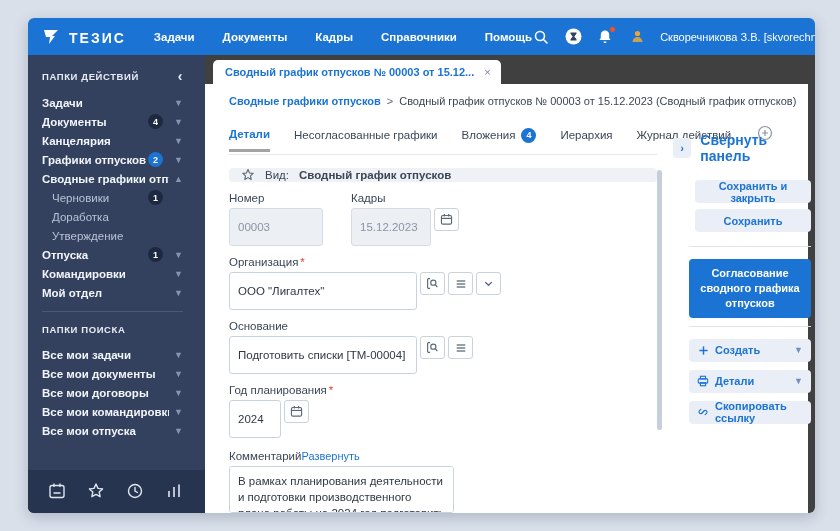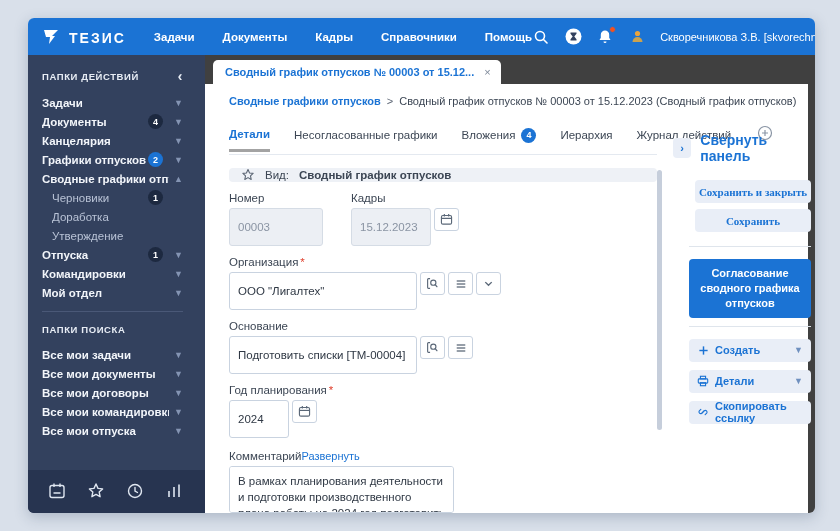--- a/index.html
+++ b/index.html
@@ -87,21 +87,21 @@
 
   .vscroll { width:5px; margin-top:55px; height:260px; background:#c6cedb; border-radius:3px; flex:0 0 auto; cursor:pointer; }
 
   
   .rpanel { width:138px; margin-left:11px; padding-top:17px; display:flex; flex-direction:column; flex:0 0 auto; }
   .collapse-row { display:flex; align-items:center; gap:9px; margin-bottom:16px; cursor:pointer; }
   .collapse-btn { width:20px; height:20px; background:#e9eef7; border-radius:4px; color:#1b73d4; font-size:11px; font-weight:bold;
     display:flex; align-items:center; justify-content:center; }
   .collapse-label { color:#1b73d4; font-size:14px; font-weight:bold; }
   .rbtn { background:#e9eef7; border:none; border-radius:4px; height:23px; margin-bottom:6px; color:#1b73d4; font-size:11px; font-weight:bold;
-    font-family:Liberation Serif, serif; cursor:pointer; width:116px; align-self:flex-end; }
+    font-family:Liberation Sans, sans-serif; cursor:pointer; width:116px; align-self:flex-end; }
   .rdivider { border-top:1px solid #dfe5ec; margin:8px 0 12px 0; width:122px; align-self:flex-end; }
   .rprimary { background:#1b73d4; border:none; border-radius:4px; color:#fff; font-size:11px; font-weight:bold; width:122px;
     padding:7px 6px; line-height:1.35; font-family:"Liberation Sans", sans-serif; cursor:pointer; align-self:flex-end; }
   .raction { background:#e9eef7; border-radius:4px; height:23px; margin-bottom:8px; display:flex; align-items:center; gap:6px;
     padding:0 8px; color:#1b73d4; font-size:11px; font-weight:bold; cursor:pointer; width:122px; align-self:flex-end; }
   .raction .grow { flex:1; }
   .raction .rchev { color:#6f90bf; font-size:9px; }
   .ricon { width:12px; height:12px; display:flex; align-items:center; justify-content:center; }
 </style>
 </head>
@@ -380,21 +380,21 @@
                       <line x1="2" y1="7" x2="12" y2="7" stroke="currentColor" stroke-width="1.5"></line>
                       <line x1="2" y1="10.5" x2="12" y2="10.5" stroke="currentColor" stroke-width="1.5"></line>
                     </svg>
                 </span>
               </div>
             </div>
 
             <div class="fgroup" style="margin-top:10px">
               <span class="flabel"><span>Год планирования</span><span class="req">*</span></span>
               <div class="fcontrol">
-                <input class="fin" style="width: 60px;" value="2024">
+                <input class="fin" style="width: 52px;" value="2024">
                 <span class="fbtn">
                   <svg width="13" height="13" viewBox="0 0 18 18">
                       <rect x="2" y="3.5" width="14" height="12" rx="2" fill="none" stroke="currentColor" stroke-width="1.6"></rect>
                       <line x1="6" y1="1.5" x2="6" y2="5" stroke="currentColor" stroke-width="1.6"></line>
                       <line x1="12" y1="1.5" x2="12" y2="5" stroke="currentColor" stroke-width="1.6"></line>
                       <line x1="2" y1="7.5" x2="16" y2="7.5" stroke="currentColor" stroke-width="1.6"></line>
                     </svg>
                 </span>
               </div>
             </div>

